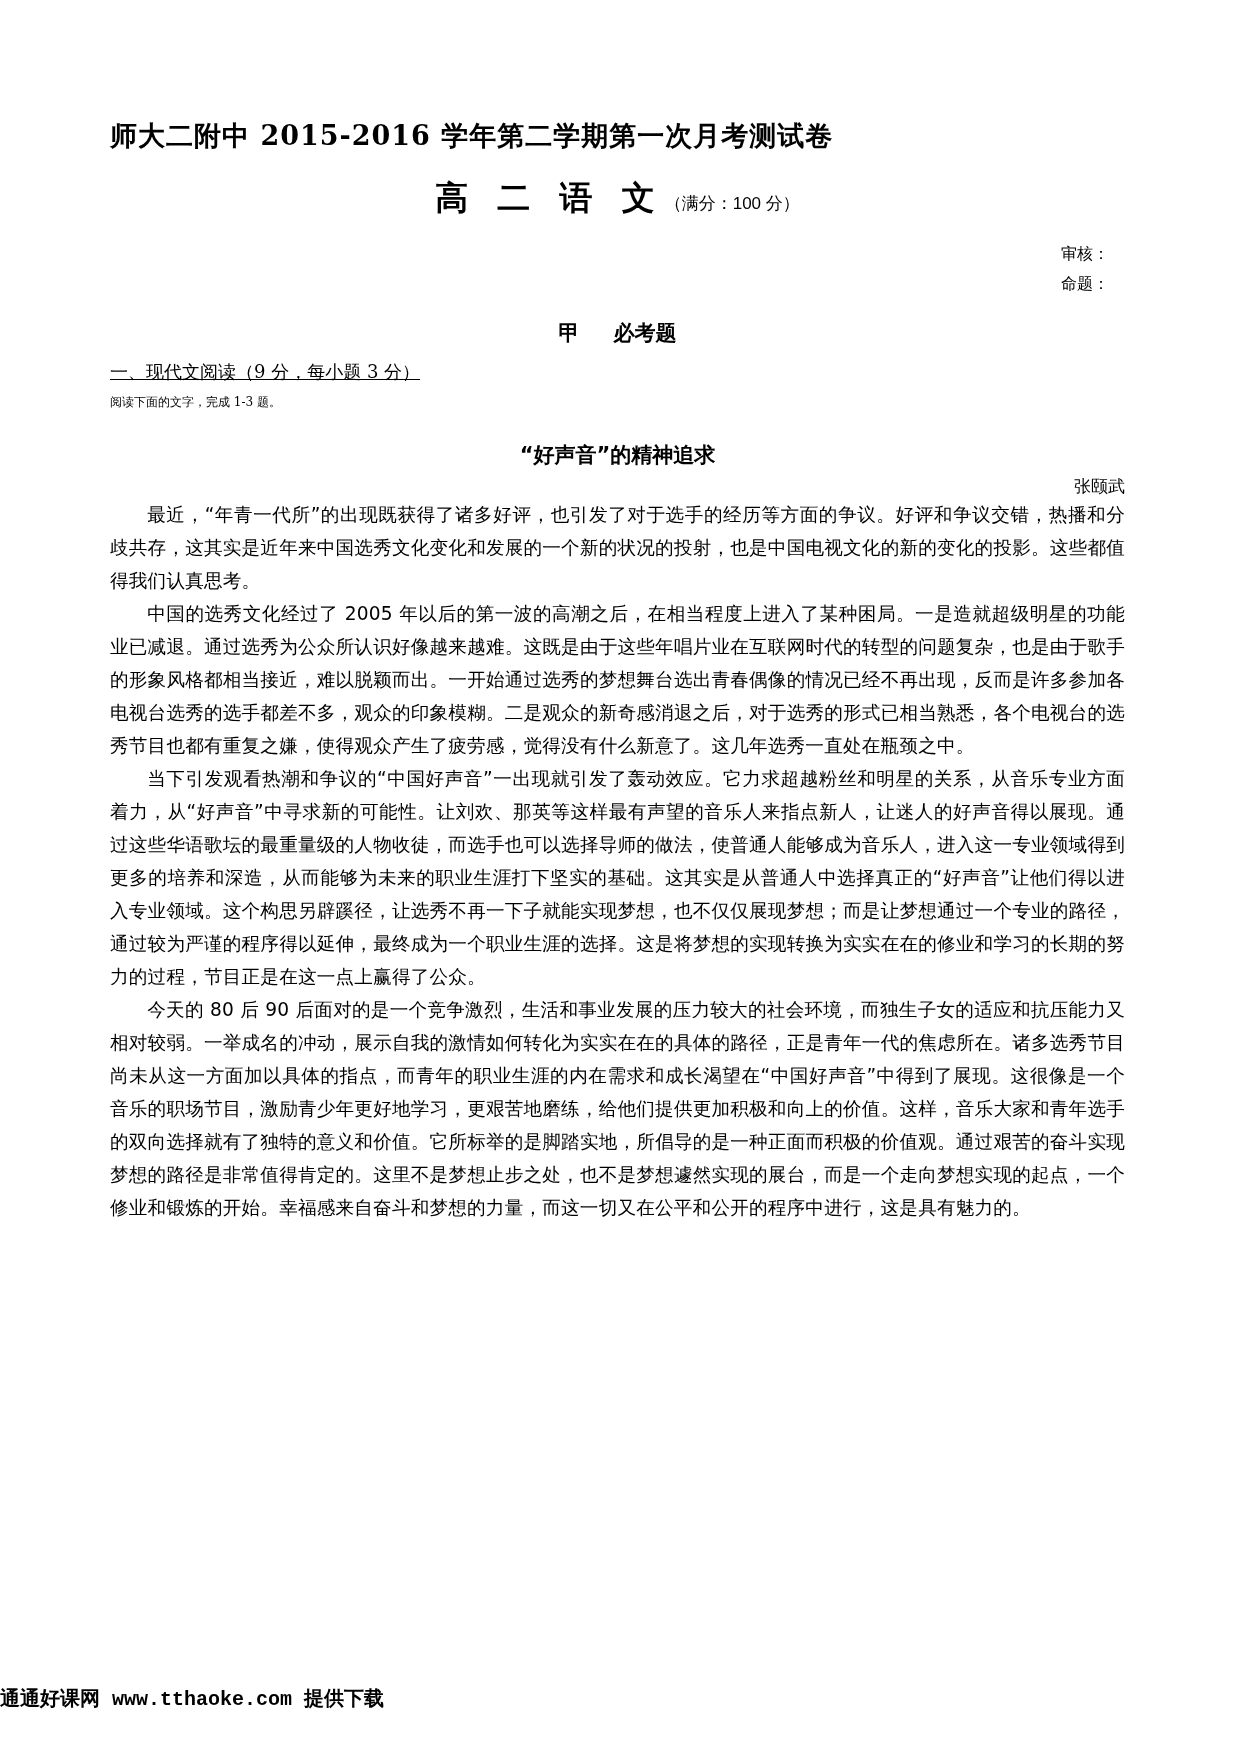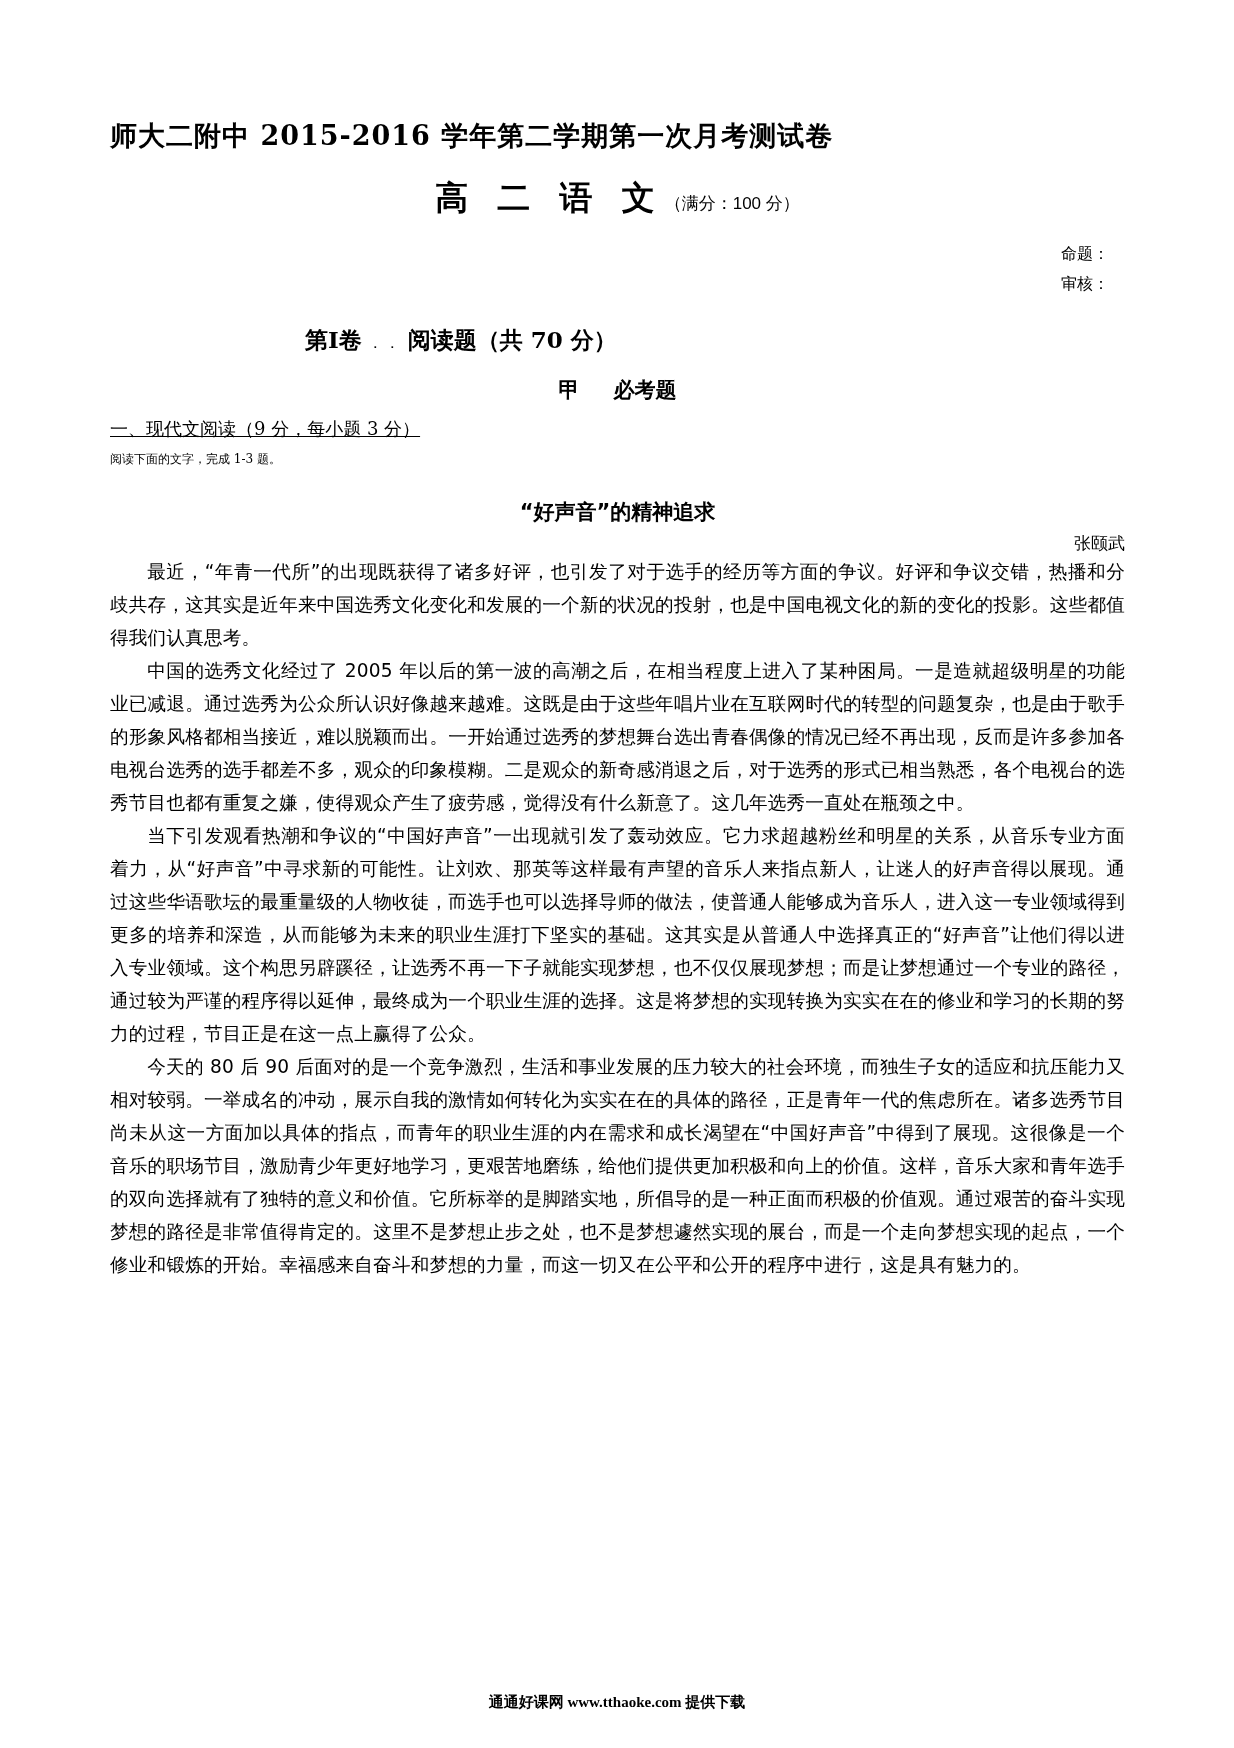--- a/index.html
+++ b/index.html
@@ -112,46 +112,42 @@
     text-align: justify;
     margin: 0;
     font-family: "DejaVu Sans", sans-serif;
     letter-spacing: 0.2px;
   }
   .footer {
     position: absolute;
     bottom: 36px;
     left: 0;
     width: 100%;
-    text-align: center;
-    font-size: 15px;
+    font-size: 20px;
     font-weight: bold;
-    font-family: Liberation Serif, serif;
+    font-family: Liberation Mono, monospace;
   }
 </style>
 </head>
 <body>
 
 <div class="page">
   <div class="content">
 
     <div class="doc-title">师大二附中 2015-2016 学年第二学期第一次月考测试卷</div>
 
     <div class="subject-line">
       <span class="subject-main">高 二 语 文</span><span class="subject-score">（满分：100 分）</span>
     </div>
 
     <div class="meta-block">
+      <div>审核：</div>
       <div>命题：</div>
-      <div>审核：</div>
     </div>
 
-    <div class="section-head">
-      <span>第Ⅰ卷</span><span class="dots">．．</span><span>阅读题（共 70 分）</span>
-    </div>
 
     <div class="section-sub">
       <span>甲</span><span class="gap"></span><span>必考题</span>
     </div>
 
     <div class="q-line">一、现代文阅读（9 分，每小题 3 分）</div>
     <div class="q-line2">阅读下面的文字，完成 1-3 题。</div>
 
     <div class="article-title">“好声音”的精神追求</div>
     <div class="article-author">张颐武</div>

